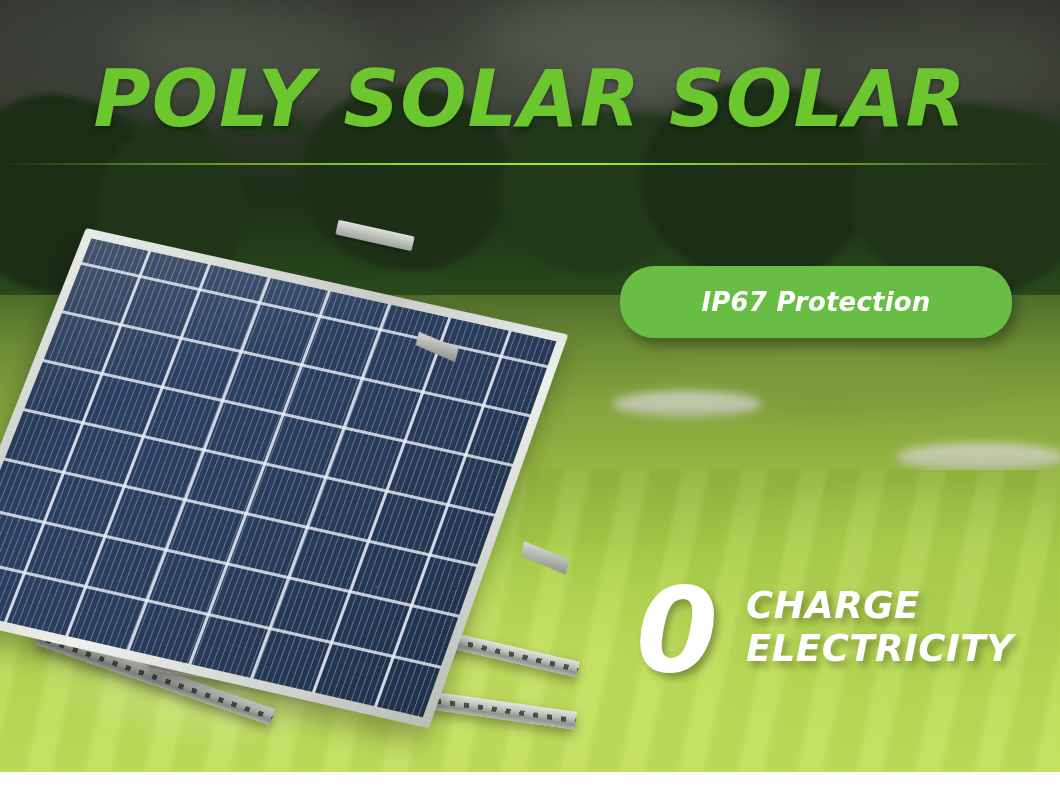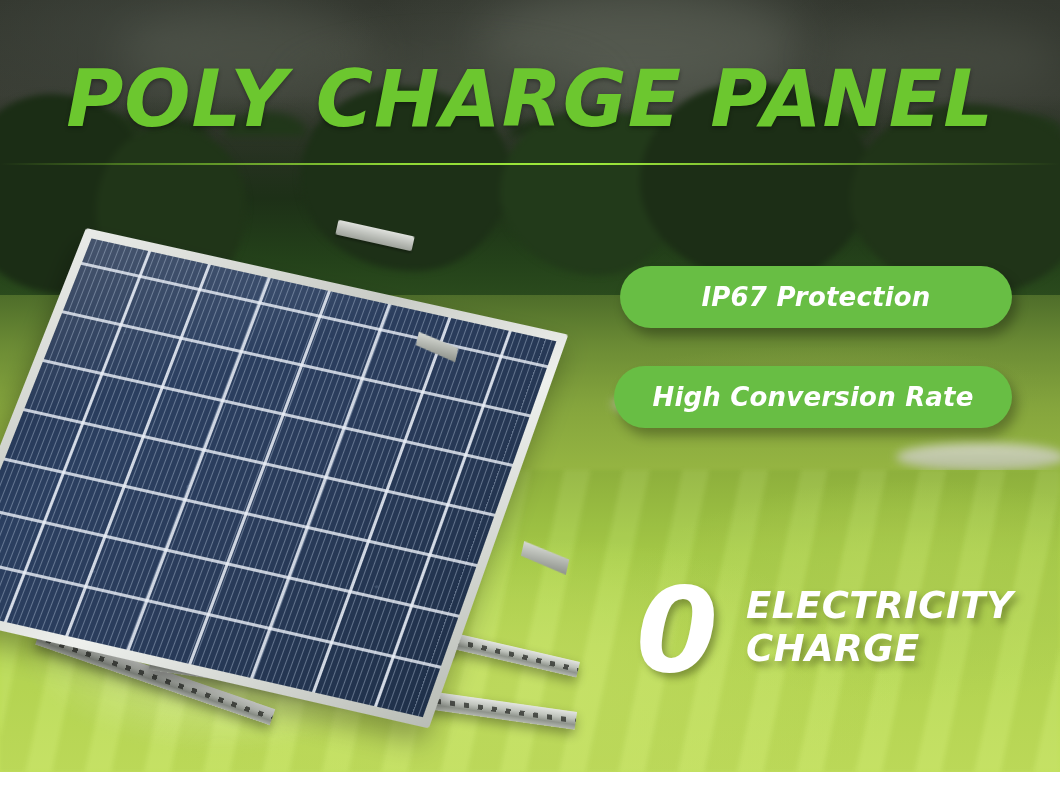--- a/index.html
+++ b/index.html
@@ -236,21 +236,21 @@
     letter-spacing:1px;
     color:#6CC72F;
     font-family:"DejaVu Sans", sans-serif;
     text-shadow:0 2px 4px rgba(0,0,0,.35);
     white-space:nowrap;
   }
 
   
   .pill{
     position:absolute;
-    height:62px;
+    height:72px;
     background:#68BE44;
     border-radius:34px;
     display:flex; align-items:center; justify-content:center;
     color:#ffffff;
     font-size:26px; font-weight:900; font-style:italic;
     font-family:"DejaVu Sans", sans-serif;
     letter-spacing:.2px;
     box-shadow:5px 8px 12px rgba(0,0,0,.30);
     white-space:nowrap;
   }
@@ -363,27 +363,26 @@
           <div class="speckle"></div>
         </div>
       </div>
     </div>
 
     <div class="clamp-top"></div>
     <div class="clamp-r1"></div>
     <div class="clamp-r2"></div>
   </div>
 
-  <div class="title">POLY CHARGE PANEL</div>
+  <div class="title">POLY SOLAR SOLAR</div>
 
   <div class="pill" id="pill-1">IP67 Protection</div>
-  <div class="pill" id="pill-2">High Conversion Rate</div>
 
   <div class="zero-block">
     <div class="zero-num">0</div>
     <div class="zero-text">
+      <div>CHARGE</div>
       <div>ELECTRICITY</div>
-      <div>CHARGE</div>
     </div>
   </div>
 
   <div class="bottom-strip"></div>
 </div>
 
 </body></html>

